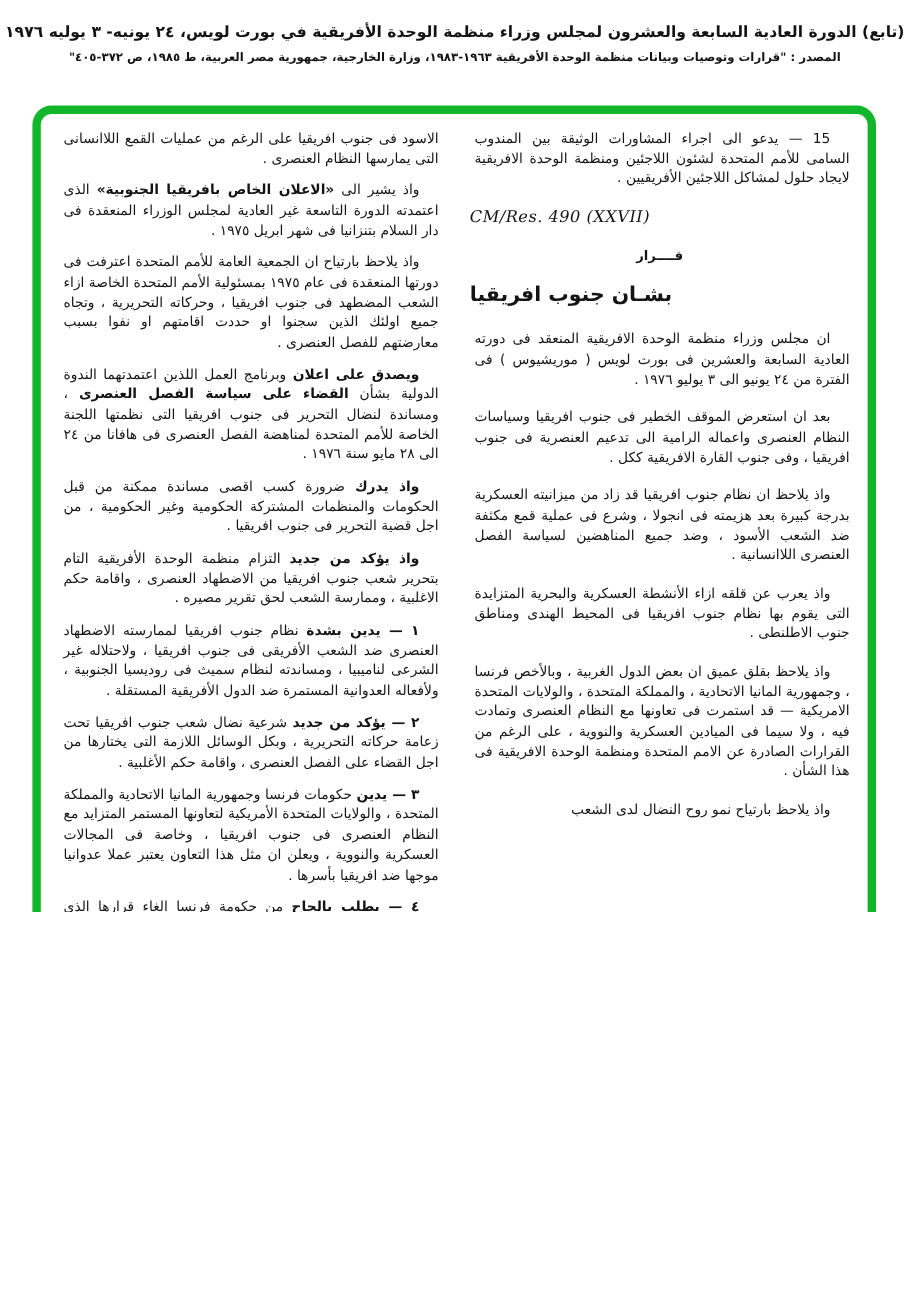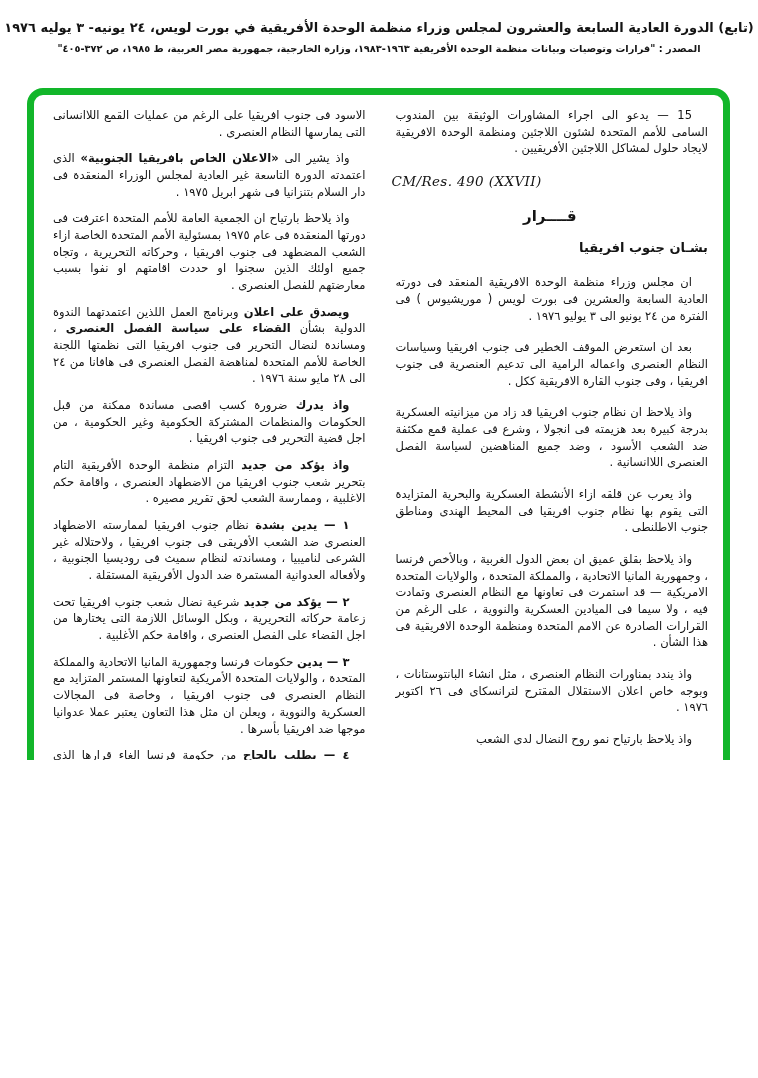--- a/index.html
+++ b/index.html
@@ -65,27 +65,27 @@
     text-align: left;
     font-family: "DejaVu Serif", serif;
     font-size: 13.5px;
     letter-spacing: 0.4px;
     margin: 10px 0 14px 0;
     font-style: italic;
   }
   .title {
     text-align: center;
     font-weight: bold;
-    font-size: 15px;
+    font-size: 11px;
     margin: 8px 0 12px 0;
   }
   .subtitle {
-    text-align: right;
+    text-align: left;
     font-weight: bold;
-    font-size: 13px;
+    font-size: 17px;
     margin: 0 0 16px 0;
   }
   .pageno {
     position: absolute;
     top: 1038px; left: 0; right: 16px;
     text-align: center;
     font-weight: bold;
     font-size: 13px;
   }
   b { font-weight: bold; }
@@ -105,21 +105,20 @@
       <div class="col col-right" id="col-right">
           <p class="body"><span>15 — يدعو الى اجراء المشاورات الوثيقة بين المندوب السامى للأمم المتحدة لشئون اللاجئين ومنظمة الوحدة الافريقية لايجاد حلول لمشاكل اللاجئين الأفريقيين .</span></p>
           <div class="code"><span>CM/Res. 490 (XXVII)</span></div>
           <div class="title"><b>قــــرار</b></div>
           <div class="subtitle"><b>بشـان جنوب افريقيا</b></div>
           <p class="body"><span>ان مجلس وزراء منظمة الوحدة الافريقية المنعقد فى دورته العادية السابعة والعشرين فى بورت لويس ( موريشيوس ) فى الفترة من ٢٤ يونيو الى ٣ يوليو ١٩٧٦ .</span></p>
           <p class="body"><span>بعد ان استعرض الموقف الخطير فى جنوب افريقيا وسياسات النظام العنصرى واعماله الرامية الى تدعيم العنصرية فى جنوب افريقيا ، وفى جنوب القارة الافريقية ككل .</span></p>
           <p class="body"><span>واذ يلاحظ ان نظام جنوب افريقيا قد زاد من ميزانيته العسكرية بدرجة كبيرة بعد هزيمته فى انجولا ، وشرع فى عملية قمع مكثفة ضد الشعب الأسود ، وضد جميع المناهضين لسياسة الفصل العنصرى اللاانسانية .</span></p>
           <p class="body"><span>واذ يعرب عن قلقه ازاء الأنشطة العسكرية والبحرية المتزايدة التى يقوم بها نظام جنوب افريقيا فى المحيط الهندى ومناطق جنوب الاطلنطى .</span></p>
           <p class="body"><span>واذ يلاحظ بقلق عميق ان بعض الدول الغربية ، وبالأخص فرنسا ، وجمهورية المانيا الاتحادية ، والمملكة المتحدة ، والولايات المتحدة الامريكية — قد استمرت فى تعاونها مع النظام العنصرى وتمادت فيه ، ولا سيما فى الميادين العسكرية والنووية ، على الرغم من القرارات الصادرة عن الامم المتحدة ومنظمة الوحدة الافريقية فى هذا الشأن .</span></p>
-          <p class="body"><span>واذ يندد بمناورات النظام العنصرى ، مثل انشاء البانتوستانات ، وبوجه خاص اعلان الاستقلال المقترح لترانسكاى فى ٢٦ اكتوبر ١٩٧٦ .</span></p>
           <p class="body"><span>واذ يلاحظ بارتياح نمو روح النضال لدى الشعب</span></p>
         </div>
       <div class="col col-left" id="col-left">
           <p class="body noindent"><span>الاسود فى جنوب افريقيا على الرغم من عمليات القمع اللاانسانى التى يمارسها النظام العنصرى .</span></p>
           <p class="body"><span>واذ يشير الى </span><b>«الاعلان الخاص بافريقيا الجنوبية»</b><span> الذى اعتمدته الدورة التاسعة غير العادية لمجلس الوزراء المنعقدة فى دار السلام بتنزانيا فى شهر ابريل ١٩٧٥ .</span></p>
           <p class="body"><span>واذ يلاحظ بارتياح ان الجمعية العامة للأمم المتحدة اعترفت فى دورتها المنعقدة فى عام ١٩٧٥ بمسئولية الأمم المتحدة الخاصة ازاء الشعب المضطهد فى جنوب افريقيا ، وحركاته التحريرية ، وتجاه جميع اولئك الذين سجنوا او حددت اقامتهم او نفوا بسبب معارضتهم للفصل العنصرى .</span></p>
           <p class="body"><b>ويصدق على اعلان</b><span> وبرنامج العمل اللذين اعتمدتهما الندوة الدولية بشأن </span><b>القضاء على سياسة الفصل العنصرى</b><span> ، ومساندة لنضال التحرير فى جنوب افريقيا التى نظمتها اللجنة الخاصة للأمم المتحدة لمناهضة الفصل العنصرى فى هافانا من ٢٤ الى ٢٨ مايو سنة ١٩٧٦ .</span></p>
           <p class="body"><b>واذ يدرك</b><span> ضرورة كسب اقصى مساندة ممكنة من قبل الحكومات والمنظمات المشتركة الحكومية وغير الحكومية ، من اجل قضية التحرير فى جنوب افريقيا .</span></p>
           <p class="body"><b>واذ يؤكد من جديد</b><span> التزام منظمة الوحدة الأفريقية التام بتحرير شعب جنوب افريقيا من الاضطهاد العنصرى ، واقامة حكم الاغلبية ، وممارسة الشعب لحق تقرير مصيره .</span></p>
           <p class="body"><b>١ — يدين بشدة</b><span> نظام جنوب افريقيا لممارسته الاضطهاد العنصرى ضد الشعب الأفريقى فى جنوب افريقيا ، ولاحتلاله غير الشرعى لناميبيا ، ومساندته لنظام سميث فى روديسيا الجنوبية ، ولأفعاله العدوانية المستمرة ضد الدول الأفريقية المستقلة .</span></p>

